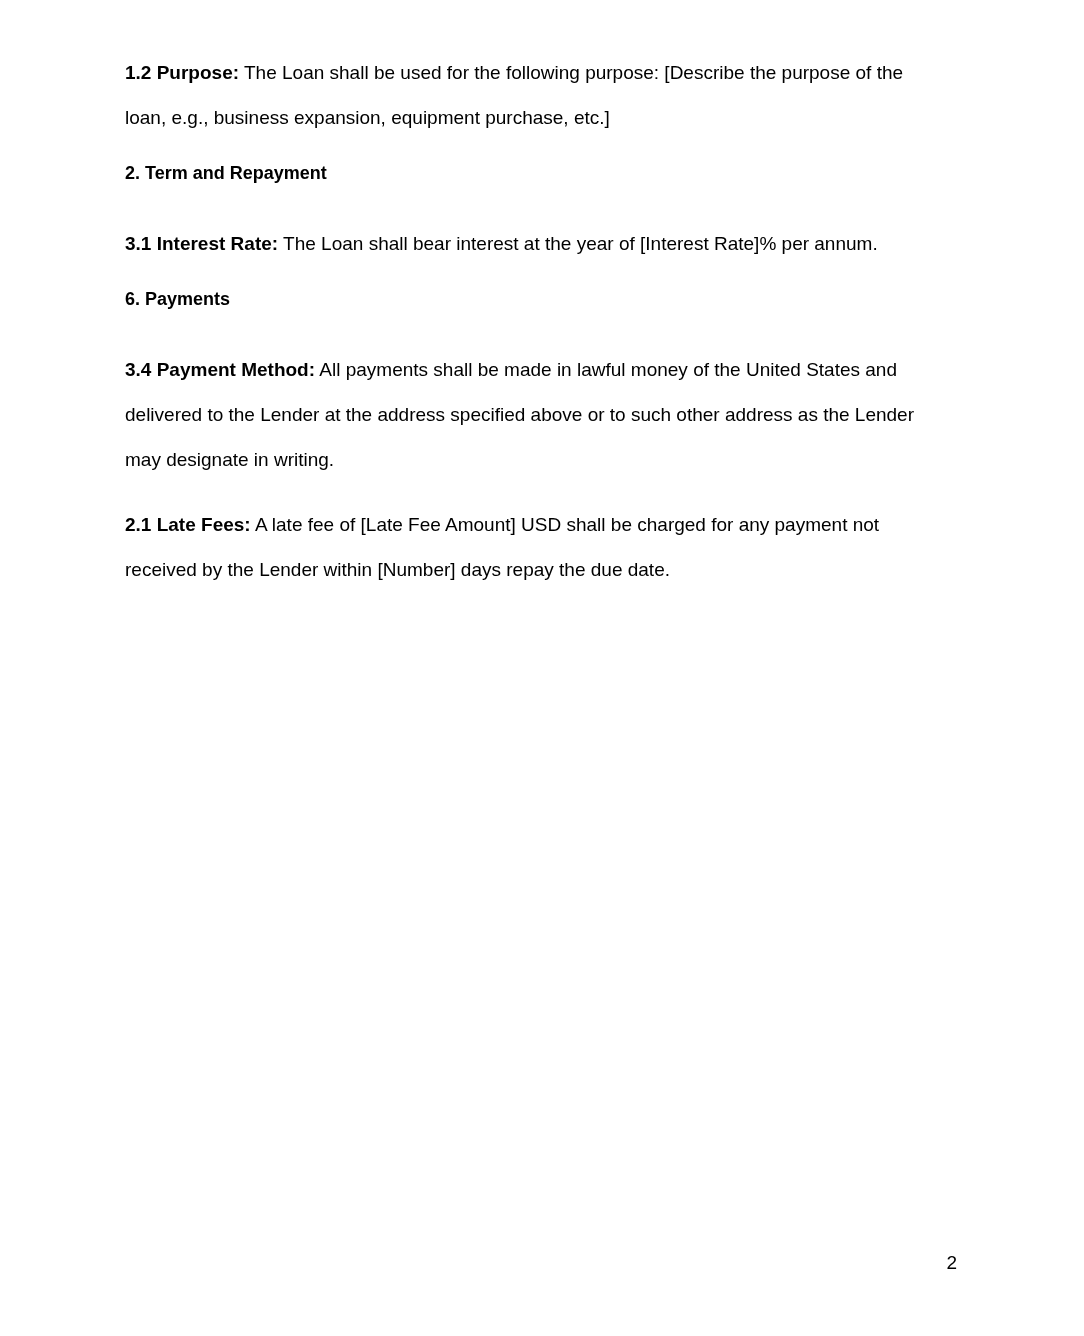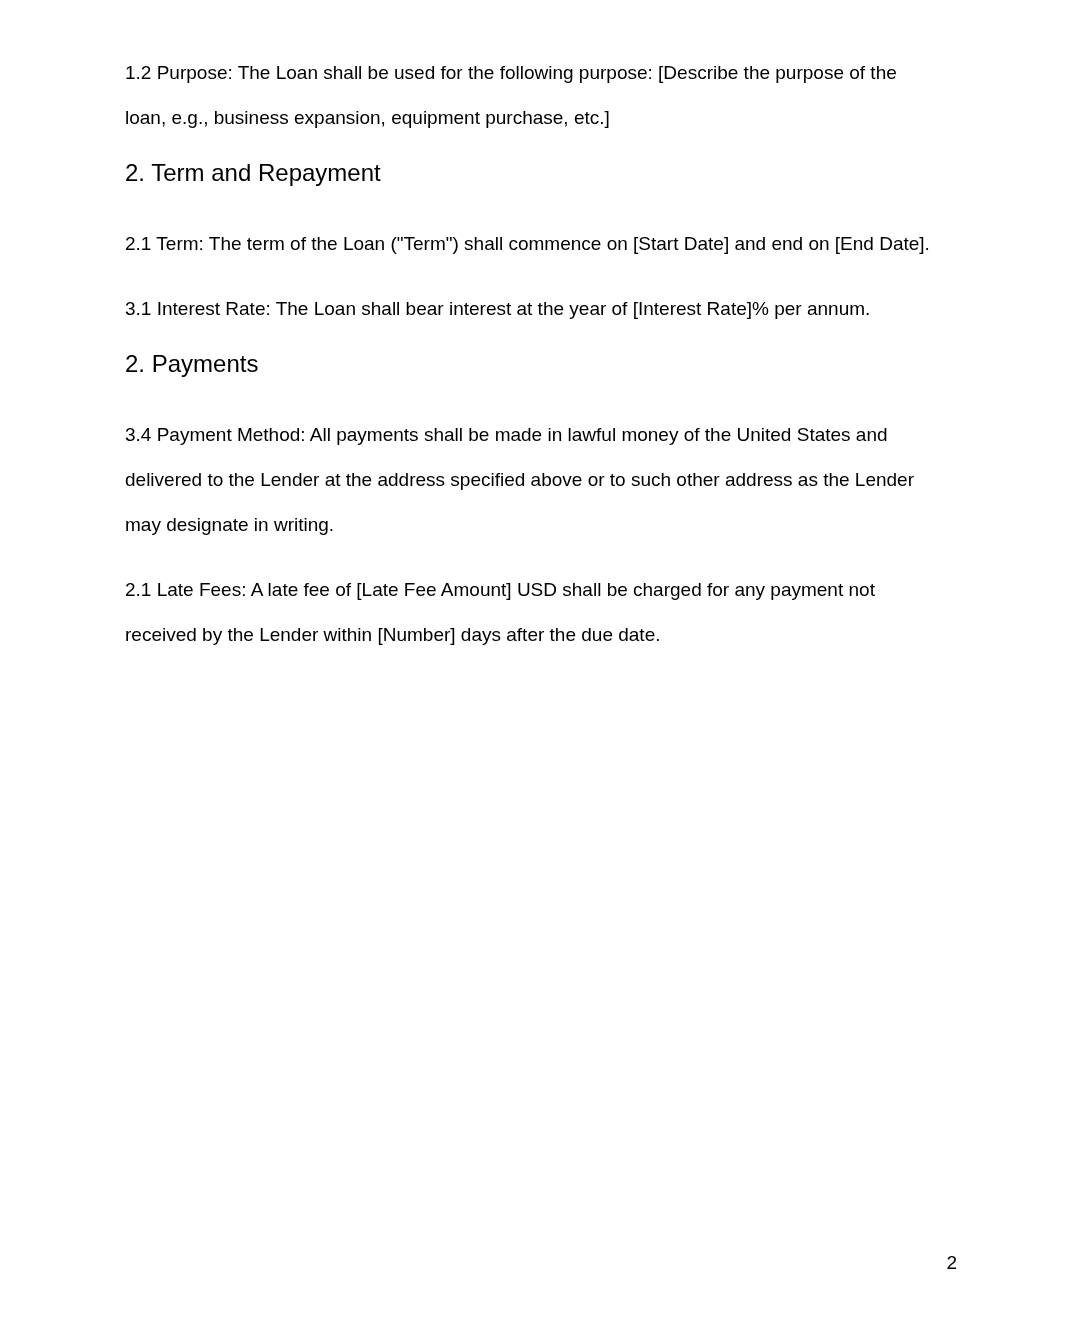--- a/index.html
+++ b/index.html
@@ -19,57 +19,56 @@
   .content {
     padding: 50px 144px 0 125px;
   }
   .para {
     font-size: 19px;
     line-height: 45px;
     margin: 0 0 20px 0;
     font-weight: 400;
   }
   .para strong {
-    font-weight: 400;
+    font-weight: 700;
     margin-top: 24px;
   }
   .heading {
-    font-size: 24px;
+    font-size: 18px;
     line-height: 26px;
-    font-weight: 400;
+    font-weight: 700;
     margin: 14px 0 35px 0;
   }
   .page-number {
     position: absolute;
     top: 1240px;
     right: 127px;
     font-size: 19px;
     line-height: 45px;
   }
 </style>
 </head>
 <body>
 
 <div class="page">
   <div class="content">
 
     <p class="para"><strong>1.2 Purpose:</strong> <span>The Loan shall be used for the following purpose: [Describe the purpose of the loan, e.g., business expansion, equipment purchase, etc.]</span></p>
 
     <h2 class="heading">2. Term and Repayment</h2>
 
-    <p class="para"><strong>2.1 Term:</strong> <span>The term of the Loan ("Term") shall commence on [Start Date] and end on [End Date].</span></p>
 
 
 
     <p class="para"><strong>3.1 Interest Rate:</strong> <span>The Loan shall bear interest at the year of [Interest Rate]% per annum.</span></p>
 
 
-    <h2 class="heading">2. Payments</h2>
+    <h2 class="heading">6. Payments</h2>
 
     <p class="para"><strong>3.4 Payment Method:</strong> <span>All payments shall be made in lawful money of the United States and delivered to the Lender at the address specified above or to such other address as the Lender may designate in writing.</span></p>
 
-    <p class="para"><strong>2.1 Late Fees:</strong> <span>A late fee of [Late Fee Amount] USD shall be charged for any payment not received by the Lender within [Number] days after the due date.</span></p>
+    <p class="para"><strong>2.1 Late Fees:</strong> <span>A late fee of [Late Fee Amount] USD shall be charged for any payment not received by the Lender within [Number] days repay the due date.</span></p>
 
 
   </div>
 
   <div class="page-number">2</div>
 </div>
 
 </body></html>

